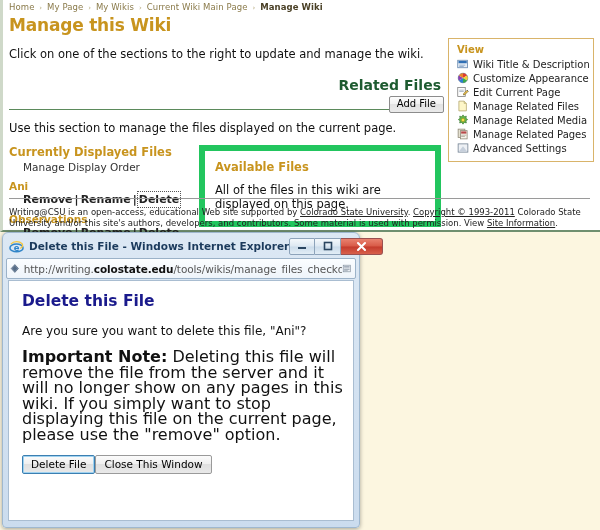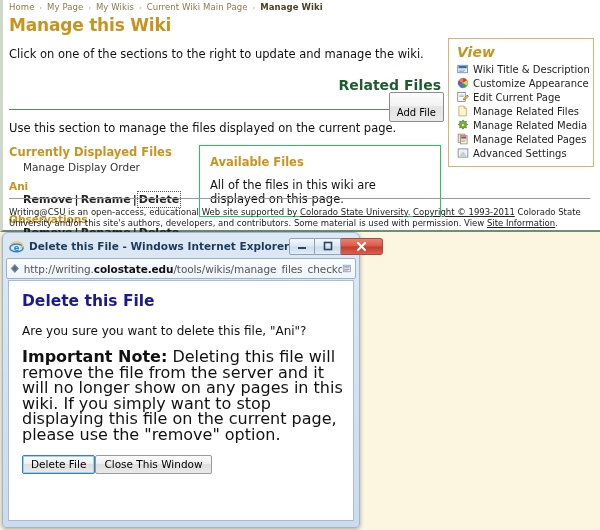--- a/index.html
+++ b/index.html
@@ -81,21 +81,21 @@
     position: absolute;
     right: -3px; top: 92px;
   }
   button.win-btn {
     font-family: "DejaVu Sans", "Liberation Sans", sans-serif;
     font-size: 10px;
     color: #000;
     background: linear-gradient(to bottom, #fdfdfd 0%, #f2f2f2 45%, #e3e3e3 50%, #eaeaea 100%);
     border: 1px solid #8c8c8c;
     border-radius: 2px;
-    padding: 14px 7px 2px 7px;
+    padding: 1px 7px 2px 7px;
     line-height: 12px;
     cursor: pointer;
   }
 
   .cols {
     position: relative;
     margin-top: 10px;
     display: flex;
     align-items: flex-start;
   }
@@ -128,21 +128,21 @@
   .file-actions a { color: #222; text-decoration: none; }
   .file-actions .sepbar { color: #222; padding: 0 2px; }
   .focus-link {
     outline: 1px dotted #555;
     outline-offset: 1px;
   }
 
   .avail-box {
     margin-left: 8px;
     flex: 1 1 auto;
-    border: 1px solid #22c55e;
+    border: 6px solid #22c55e;
     background: #fff;
     padding: 9px 10px 10px 10px;
     box-sizing: border-box;
     min-height: 62px;
   }
   .avail-box h3 {
     font-size: 11.5px;
     color: #C8941E;
     font-weight: bold;
     margin: 0;
@@ -177,25 +177,24 @@
   .sidebar {
     position: absolute;
     left: 448px; top: 38px;
     width: 146px;
     border: 1px solid #D9B46A;
     background: #fff;
     padding: 5px 6px 7px 6px;
     box-sizing: border-box;
   }
   .sidebar-head {
-    font-size: 14px;
+    font-size: 10px;
     font-weight: bold;
     color: #C8941E;
     margin: 0 0 3px 2px;
-    font-style: italic;
   }
   .side-item {
     display: flex;
     align-items: center;
     gap: 4px;
     margin: 2px 0 0 2px;
     cursor: pointer;
   }
   .side-item .lbl {
     font-size: 10px;

